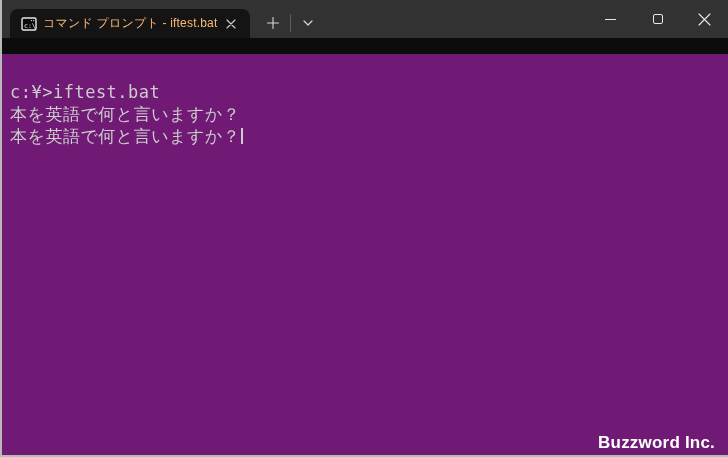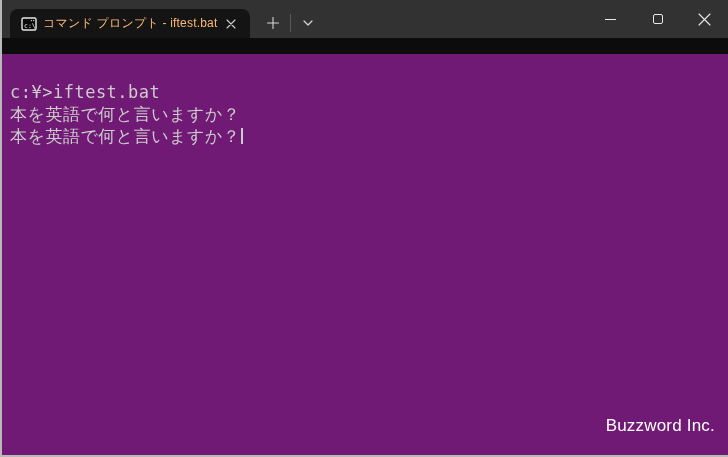--- a/index.html
+++ b/index.html
@@ -98,23 +98,23 @@
   }
   .cursor {
     display: inline-block;
     width: 2px; height: 16px;
     margin-left: 1px;
     background: #cccccc;
     vertical-align: -2px;
   }
   .watermark {
     position: absolute;
-    right: 13px; bottom: 19px;
+    right: 13px; bottom: 2px;
     font-family: "Liberation Sans", sans-serif;
-    font-weight: normal;
+    font-weight: bold;
     font-size: 17px;
     color: #ffffff;
     letter-spacing: 0.2px;
   }
   svg { display: block; }
 </style>
 </head>
 <body>
 
 <div class="window">

